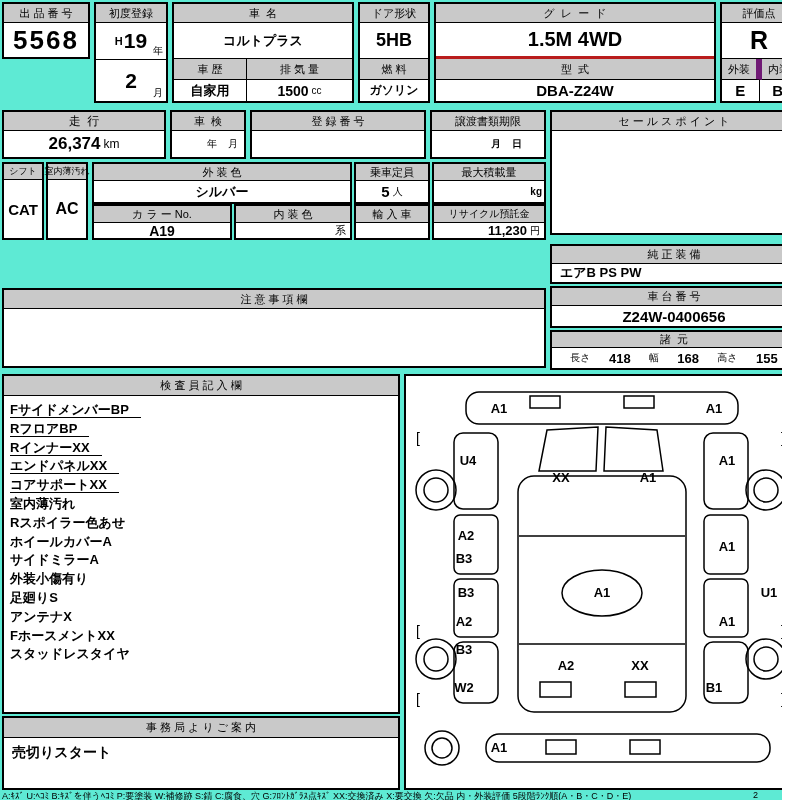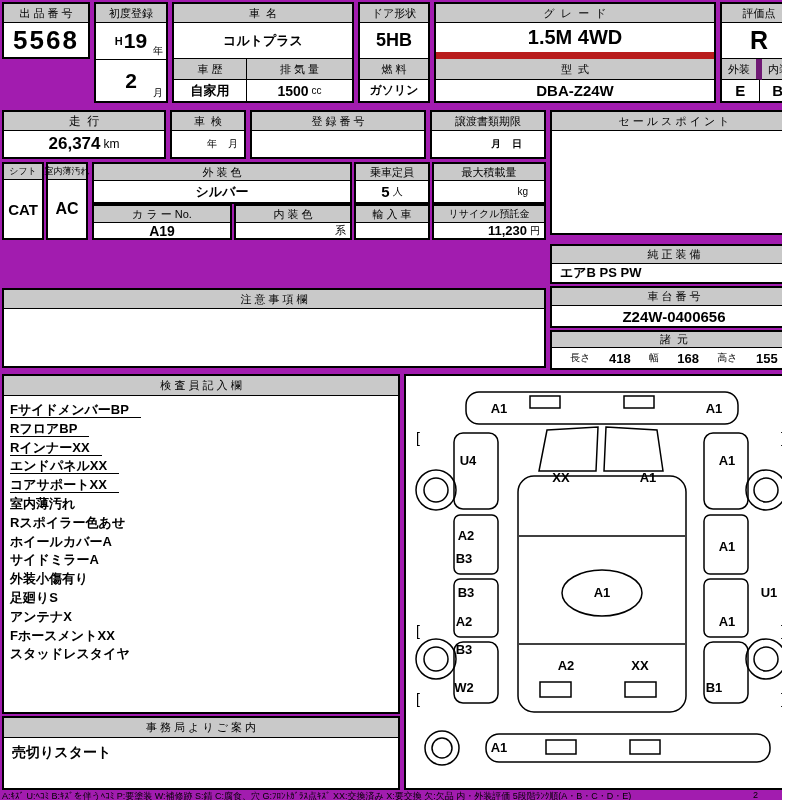--- a/index.html
+++ b/index.html
@@ -1,18 +1,18 @@
 <!DOCTYPE html>
 <html><head>
 <meta charset="utf-8">
 <style>
   *{margin:0;padding:0;box-sizing:border-box}
   html,body{width:800px;height:800px;background:#fff}
   body{font-family:"Liberation Sans","DejaVu Sans",sans-serif;color:#000}
-  .sheet{position:relative;width:782px;height:800px;background:#a21caf;overflow:hidden}
+  .sheet{position:relative;width:782px;height:800px;background:#5eead4;overflow:hidden}
   .b{position:absolute;border:2px solid #000;display:flex;flex-direction:column;background:#fff}
   .h{background:#c9c9c9;display:flex;align-items:center;justify-content:center;font-size:11px;white-space:pre;border-bottom:1px solid #000;flex:0 0 auto}
   .h2{background:#c9c9c9;display:flex;align-items:center;justify-content:center;font-size:11px;white-space:pre;border-bottom:1px solid #000}
   .v{display:flex;align-items:center;justify-content:center;font-weight:700;white-space:pre}
   .row{display:flex;flex:0 0 auto}
   .cell{position:relative;display:flex;align-items:center;justify-content:center}
   .unit{font-size:10px;font-weight:400;margin-left:3px}
   .br{position:absolute;right:3px;bottom:1px;margin:0;font-size:10px;font-weight:400}
   .num{font-size:21px;font-weight:700}
   .era{font-size:11px;font-weight:700;margin-right:1px}
@@ -64,21 +64,21 @@
 
   <div class="b" style="left:358px;top:2px;width:72px;height:101px">
     <div class="h" style="height:19px">ドア形状</div>
     <div class="v" style="height:36px;font-size:18px;border-bottom:1px solid #000">5HB</div>
     <div class="h2" style="height:21px">燃 料</div>
     <div class="v" style="flex:1;font-size:12px">ガソリン</div>
   </div>
 
   <div class="b" style="left:434px;top:2px;width:282px;height:101px">
     <div class="h" style="height:19px">グ  レ  ー  ド</div>
-    <div class="v" style="height:36px;font-size:20px;border-bottom:7px solid #b91c1c">1.5M 4WD</div>
+    <div class="v" style="height:36px;font-size:20px;border-bottom:3px solid #b91c1c">1.5M 4WD</div>
     <div class="h2" style="height:21px">型  式</div>
     <div class="v" style="flex:1;font-size:15px">DBA-Z24W</div>
   </div>
 
   <div class="b" style="left:720px;top:2px;width:78px;height:101px">
     <div class="h" style="height:19px">評価点</div>
     <div class="v" style="height:36px;font-size:25px;border-bottom:1px solid #000">R</div>
     <div class="row" style="height:21px">
       <div class="h2" style="flex:1;border-right:6px solid #701a75">外装</div>
       <div class="h2" style="flex:1">内装</div>
@@ -135,21 +135,21 @@
   <div class="b" style="left:354px;top:162px;width:76px;height:42px">
     <div class="h" style="height:17px">乗車定員</div>
     <div class="v" style="flex:1;font-size:15px">
       <span>5</span>
       <span class="unit">人</span>
     </div>
   </div>
 
   <div class="b" style="left:432px;top:162px;width:114px;height:42px">
     <div class="h" style="height:17px">最大積載量</div>
-    <div class="v" style="flex:1;font-weight:400;font-size:10px;justify-content:flex-end;padding-right:16px">kg</div>
+    <div class="v" style="flex:1;font-weight:700;font-size:10px;justify-content:flex-end;padding-right:2px">kg</div>
   </div>
 
   <div class="b" style="left:92px;top:204px;width:140px;height:36px">
     <div class="h" style="height:17px">カ ラ ー No.</div>
     <div class="v" style="flex:1;font-size:14px">A19</div>
   </div>
 
   <div class="b" style="left:234px;top:204px;width:118px;height:36px">
     <div class="h" style="height:17px">内 装 色</div>
     <div class="v" style="flex:1;font-weight:400;font-size:11px;justify-content:flex-end;padding-right:4px">系</div>

